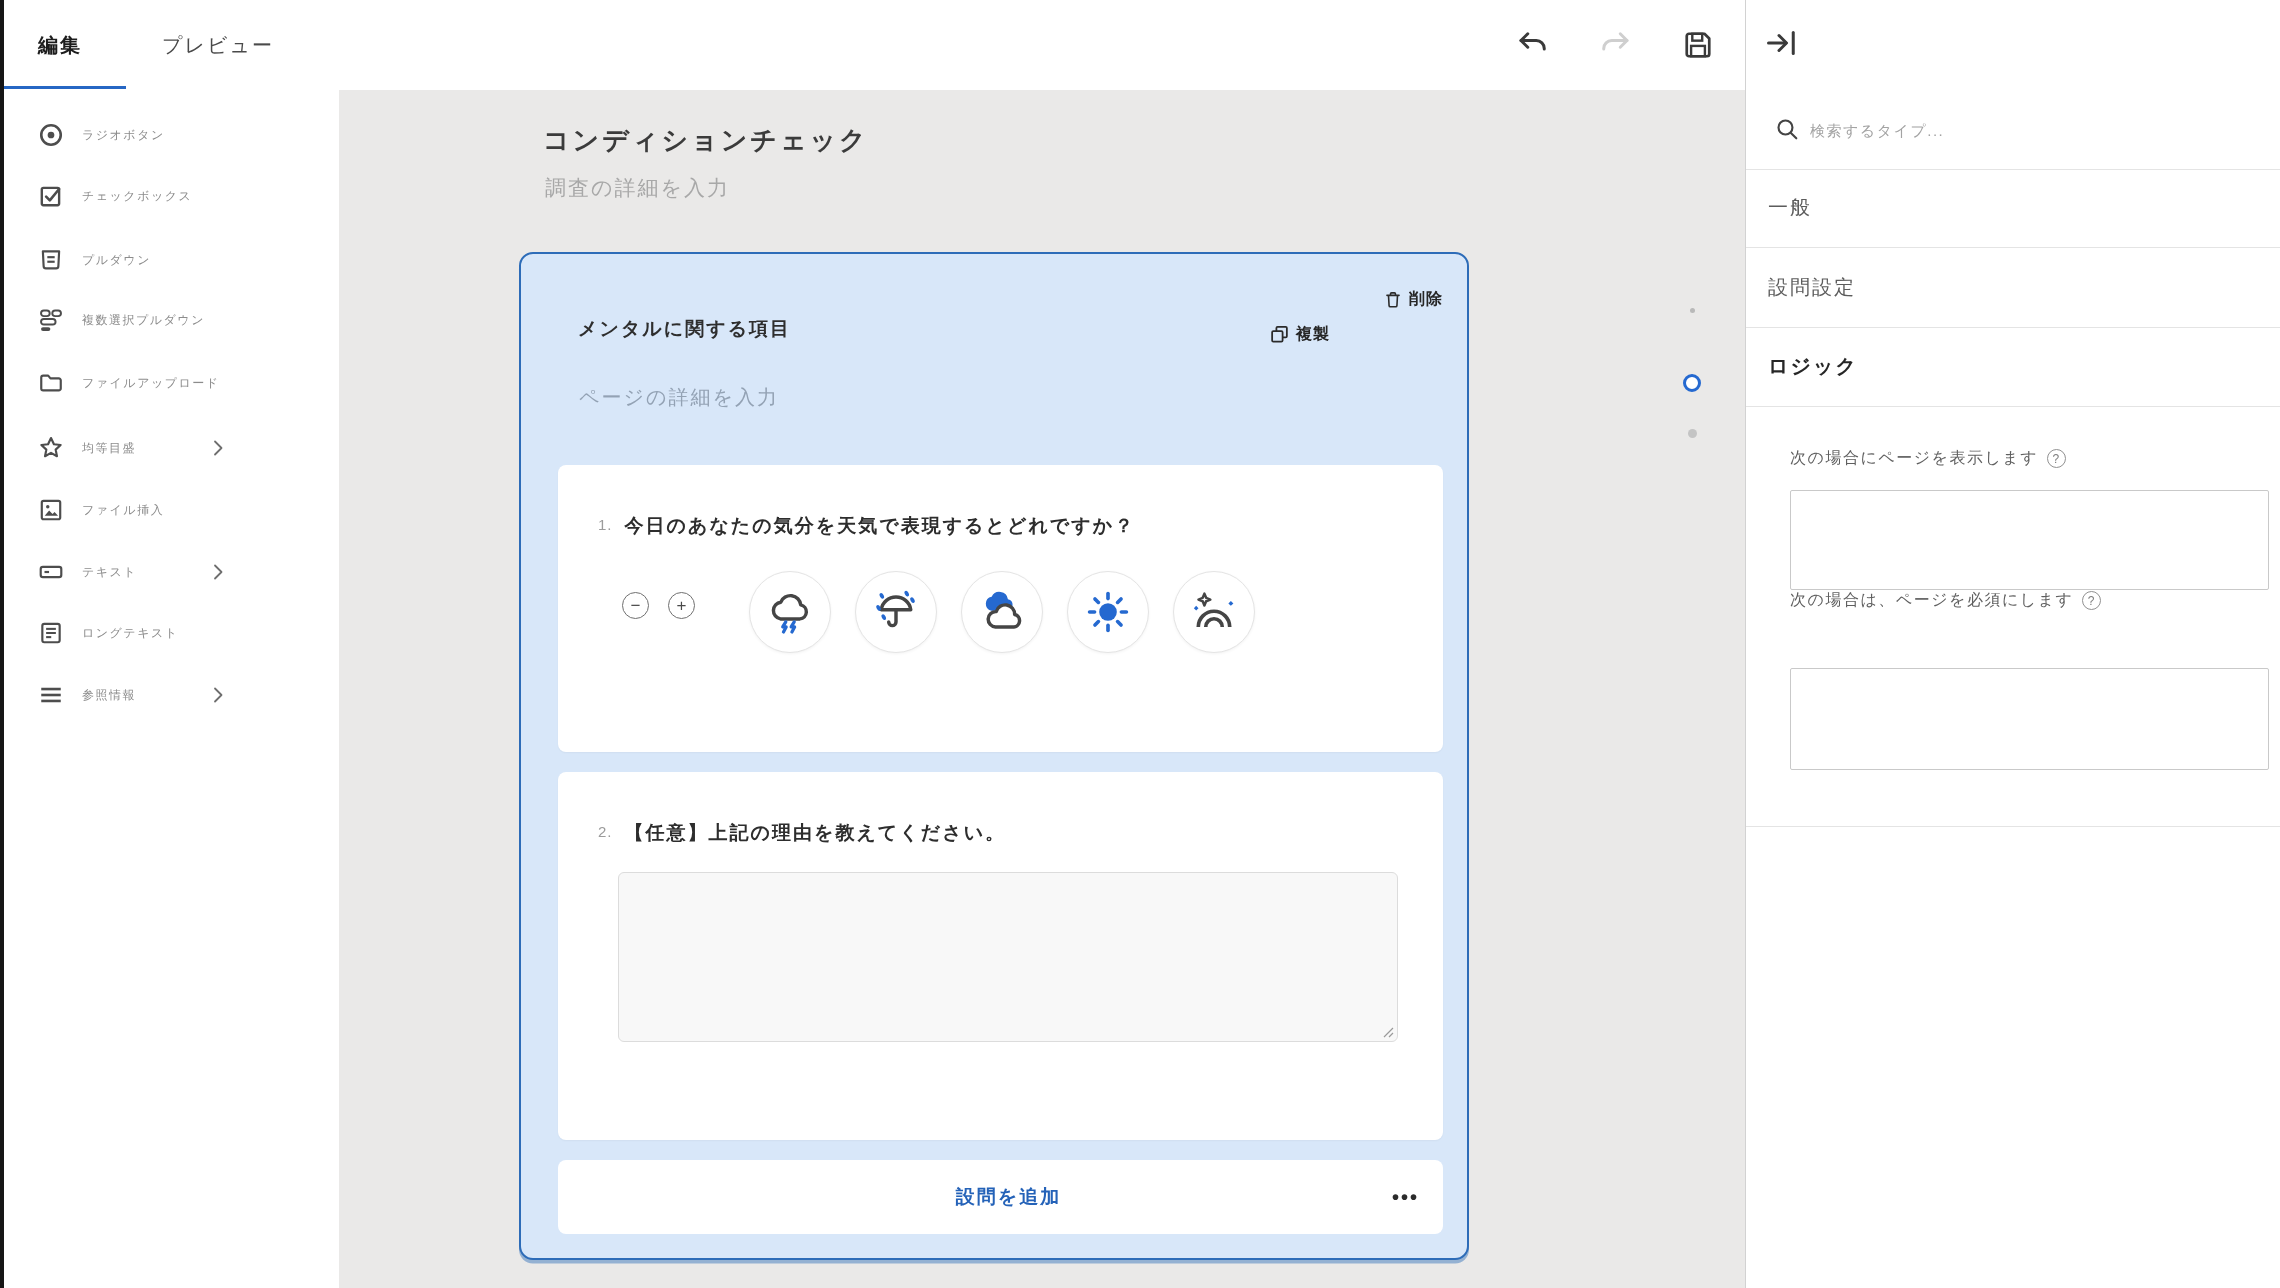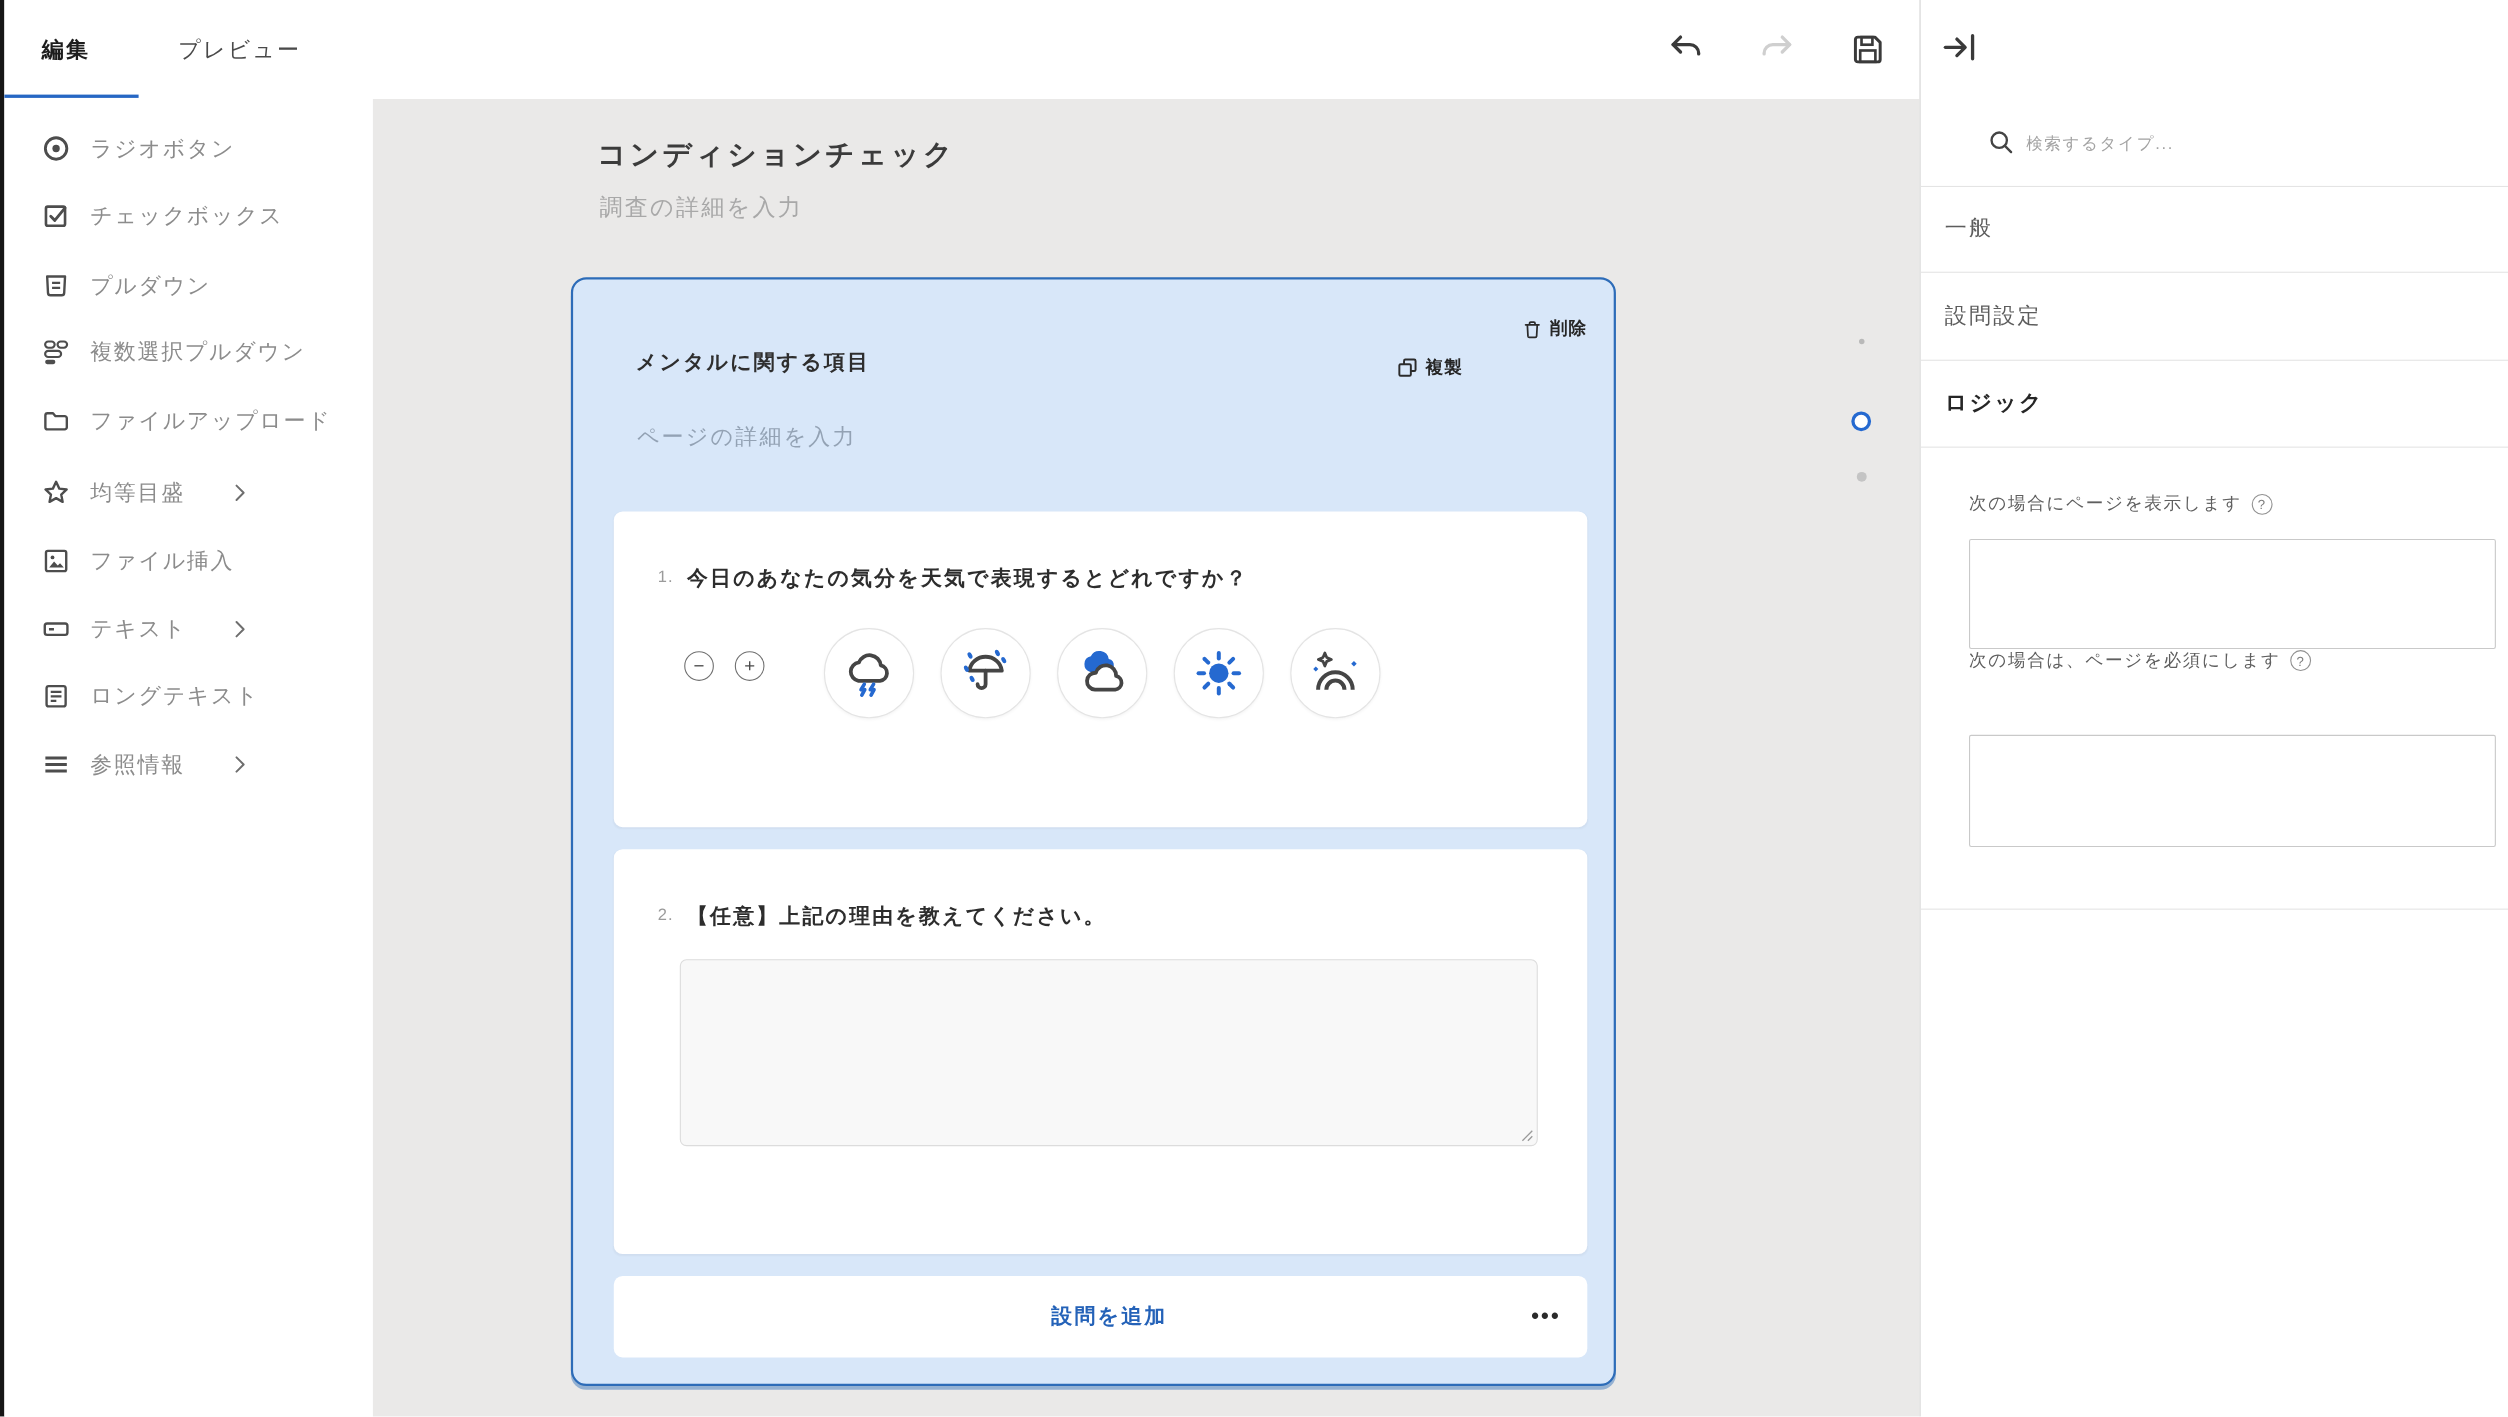--- a/index.html
+++ b/index.html
@@ -17,21 +17,21 @@
   #tab-edit { left:34px; top:0; font-weight:700; color:#1d1d1d; }
   #tab-preview { left:158px; top:0; font-weight:400; color:#4a4a4a; }
   #tab-underline { left:0px; top:86px; width:122px; height:3px; background:#2667c4; }
   .hdr-ic { width:36px; height:36px; top:27px; cursor:pointer; }
   #undo-btn { left:1511px; } #redo-btn { left:1593px; } #save-btn { left:1676px; }
 
   
   #sidebar { left:4px; top:90px; width:335px; height:1198px; background:#fff; }
   .sb-item { position:absolute; left:0; width:335px; height:40px; cursor:pointer; }
   .sb-ic { position:absolute; left:34px; top:7px; width:26px; height:26px; }
-  .sb-lb { position:absolute; left:78px; top:50%; transform:translateY(-50%); font-size:20px; letter-spacing:1.5px; color:#8c8c8c; white-space:nowrap; }
+  .sb-lb { position:absolute; left:78px; top:50%; transform:translateY(-50%); font-size:12px; letter-spacing:1.5px; color:#8c8c8c; white-space:nowrap; }
   .sb-ch { position:absolute; left:203px; top:9px; width:22px; height:22px; }
 
   
   #canvas { left:339px; top:90px; width:1406px; height:1198px; background:#eae9e8; }
   #survey-title { left:204px; top:33px; font-size:26px; font-weight:700; letter-spacing:3px; color:#3b3b3b; cursor:text; }
   #survey-desc { left:206px; top:84px; font-size:21px; letter-spacing:2px; color:#a8a8a8; cursor:text; }
 
   
   #page-card { left:180px; top:162px; width:950px; height:1008px; background:#d8e7f9; border:2.5px solid #2d6cb8; border-radius:14px; box-shadow:0 3.5px 0 rgba(45,108,184,0.45); cursor:pointer; }
   .card-btn { position:absolute; top:32px; height:26px; display:flex; align-items:center; gap:7px; font-size:16px; font-weight:700; color:#262626; letter-spacing:1px; cursor:pointer; }
@@ -61,21 +61,21 @@
   #more-btn { position:absolute; right:24px; top:50%; transform:translateY(-50%); font-size:20px; font-weight:700; letter-spacing:2px; color:#2b2b2b; cursor:pointer; }
 
   .pg-dot { position:absolute; border-radius:50%; cursor:pointer; }
   #pg-dot-1 { left:1351px; top:218px; width:5px; height:5px; background:#b9b9b9; }
   #pg-dot-2 { left:1344px; top:284px; width:18px; height:18px; background:#fff; border:3.5px solid #2569d0; }
   #pg-dot-3 { left:1349px; top:339px; width:9px; height:9px; background:#c4c4c4; }
 
   
   #rpanel { left:1745px; top:0; width:535px; height:1288px; background:#fff; border-left:1px solid #d2d2d2; }
   #collapse-btn { left:18px; top:25px; width:36px; height:36px; cursor:pointer; }
-  #search-row { left:0; top:105px; width:457px; height:50px;margin-left:32px; }
+  #search-row { left:0; top:105px; width:457px; height:50px; }
   #search-icon { position:absolute; left:28px; top:11px; width:27px; height:27px; }
   #search-input { position:absolute; left:64px; top:8px; width:430px; height:34px; border:none; outline:none; font-size:15px; letter-spacing:1.5px; color:#555; background:transparent; font-family:"Liberation Sans", sans-serif; }
   #search-input::placeholder { color:#a3a3a3; }
   .divider { position:absolute; left:0; width:535px; height:1px; background:#e4e4e4; }
   .rp-row { position:absolute; left:0; width:535px; height:45px; display:flex; align-items:center; padding-left:22px; font-size:20px; letter-spacing:2px; color:#5c5c5c; cursor:pointer; }
   #sec-general { top:185px; } #sec-qsettings { top:265px; } #sec-logic { top:344px; font-weight:700; color:#262626; }
   .lg-label { position:absolute; left:44px; display:flex; align-items:center; gap:9px; font-size:16px; letter-spacing:1.5px; color:#5f5f5f; }
   #lg-label-1 { top:448px; } #lg-label-2 { top:590px; }
   .help { display:inline-flex; width:19px; height:19px; border:1.5px solid #919191; border-radius:50%; align-items:center; justify-content:center; font-size:12px; color:#7d7d7d; cursor:pointer; flex:none; }
   .lg-box { position:absolute; left:44px; width:479px; background:#fff; border:1px solid #c9c9c9; border-radius:2px; cursor:pointer; }

